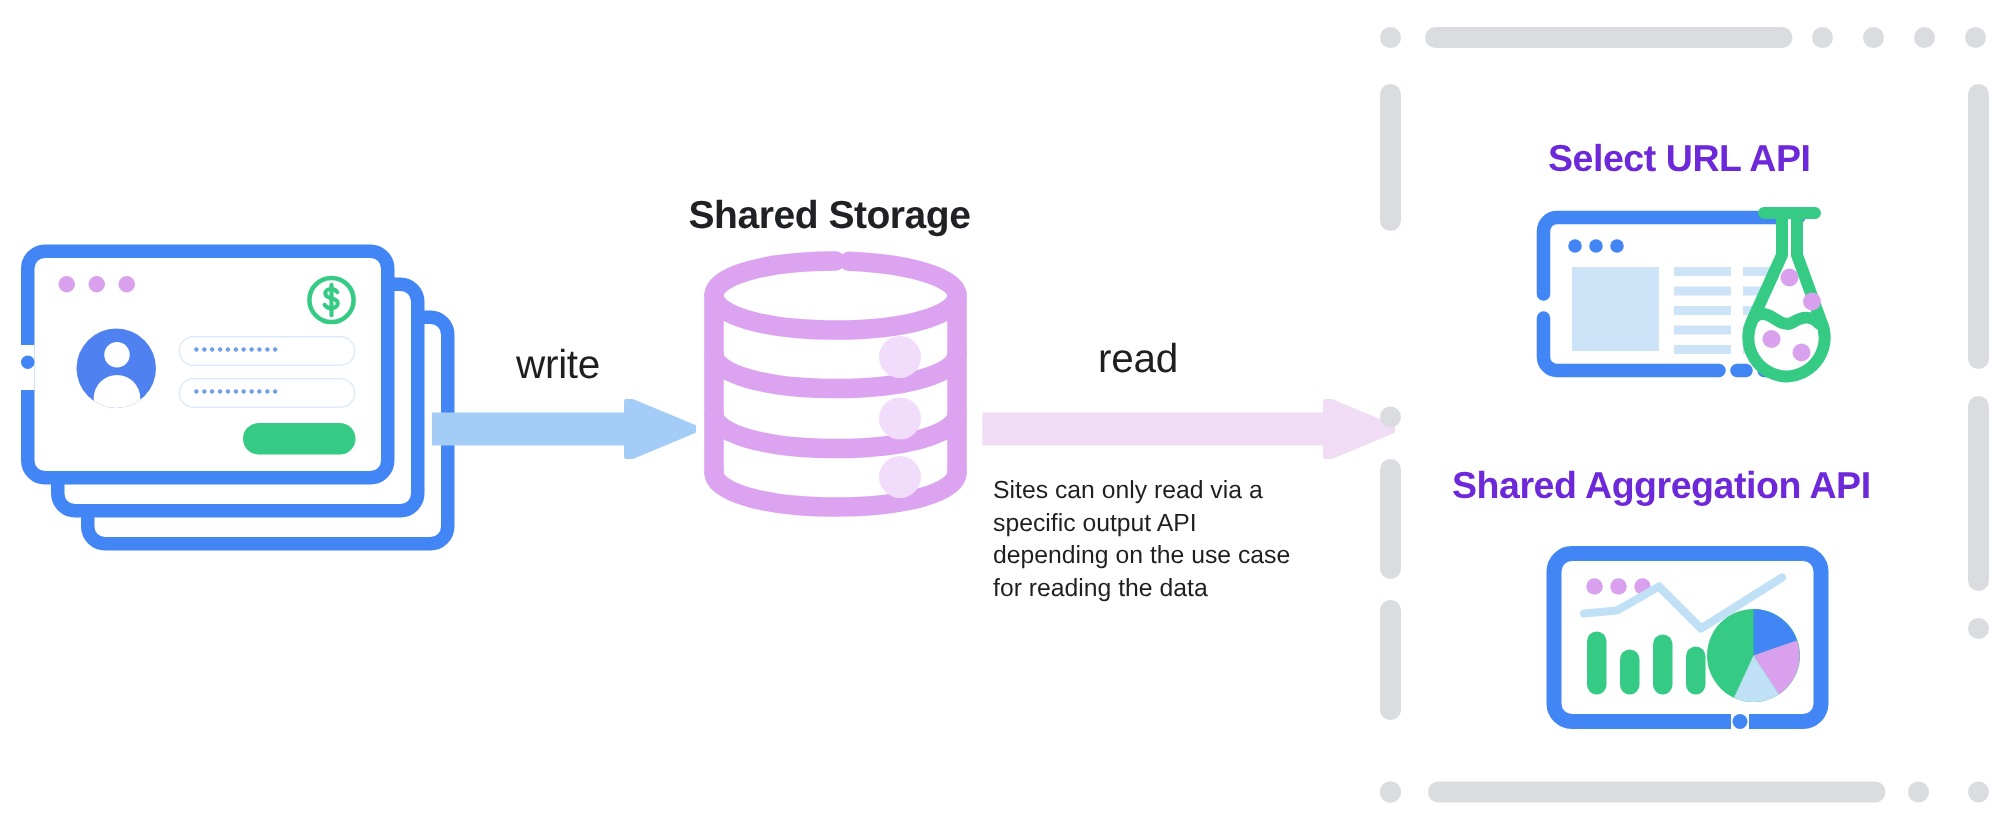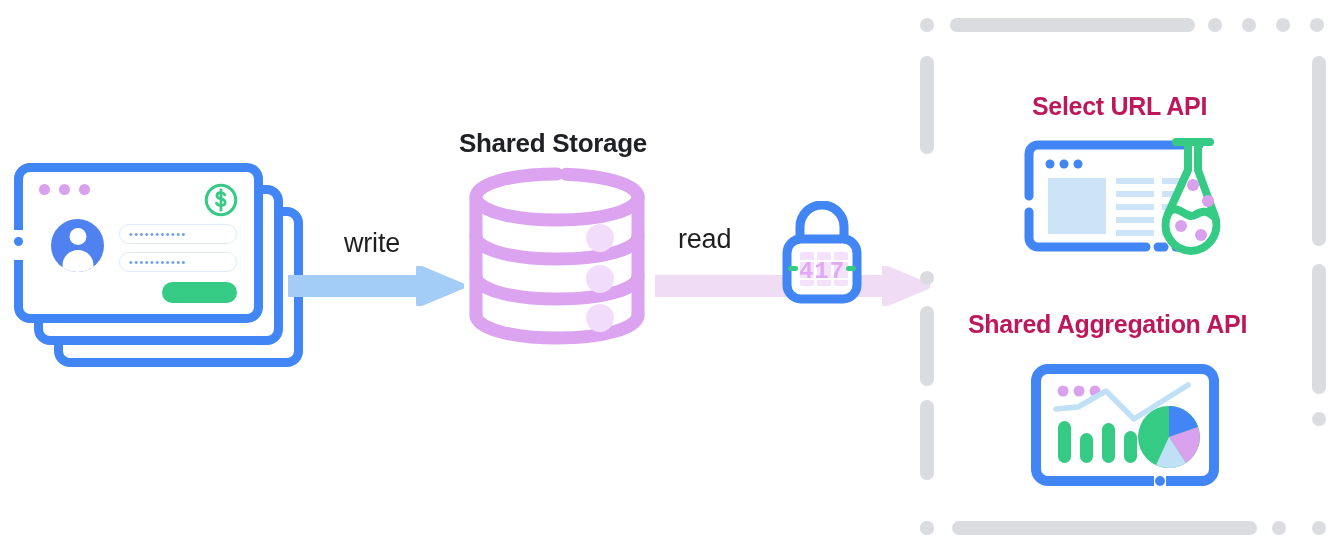--- a/index.html
+++ b/index.html
@@ -69,21 +69,21 @@
   }
   .caption {
     position: absolute; font-size: 16.5px; line-height: 21.5px; color: #1f1f1f;
     font-weight: 400; white-space: pre-line;
   }
   .heading {
     position: absolute; font-size: 26px; font-weight: 700; color: #202124;
     letter-spacing: -0.3px; white-space: nowrap;
   }
   .panel-title {
-    position: absolute; font-size: 25px; font-weight: 700; color: #be185d;
+    position: absolute; font-size: 25px; font-weight: 700; color: #6d28d9;
     letter-spacing: -0.3px; white-space: nowrap;
   }
 
   
   #right-panel { position: absolute; left: 920px; top: 8px; width: 420px; height: 540px; }
   .dash {
     position: absolute; background: #dadce0; border-radius: 999px;
   }
   .dash-h { height: 14px; }
   .dash-v { width: 14px; }
@@ -156,51 +156,31 @@
         <path d="M10 110 C10 123 44 133 91 133 C138 133 172 123 172 110"></path>
 
         <path d="M10 149 C10 162 44 172 91 172 C138 172 172 162 172 149"></path>
       </g>
       <circle cx="134" cy="72" r="14" fill="#f2dcfb"></circle>
       <circle cx="134" cy="113" r="14" fill="#f2dcfb"></circle>
       <circle cx="134" cy="152" r="14" fill="#f2dcfb"></circle>
     </svg>
   </div>
 
-  <div class="kicker" style="left:678px; top:224px;text-align:right;">read</div>
+  <div class="kicker" style="left:732px; top:224px;text-align:right;">read</div>
 
   <svg class="arrow-svg" style="left:655px; top:266px;" width="275" height="40">
     <path d="M0 12 H230 V2 L273 20 L230 38 V28 H0 Z" fill="#f0ddf5" stroke="#f0ddf5" stroke-width="6" stroke-linejoin="round"></path>
   </svg>
 
-  <div class="icon-wrap" style="left:778px; top:201px;">
-    <svg width="88" height="104" viewBox="0 0 88 104">
-
-      <path d="M22 40 V26 C22 13.5 32 4 44 4 C56 4 66 13.5 66 26 V40" fill="none" stroke="#4285f4" stroke-width="9" stroke-linecap="round"></path>
-
-      <rect x="9" y="38" width="70" height="60" rx="14" fill="#ffffff" stroke="#4285f4" stroke-width="9"></rect>
-
-      <g fill="#e0a9f5" font-family="'Liberation Mono', monospace" font-size="21" font-weight="700">
-        <rect x="22" y="51" width="14" height="34" rx="2" opacity="0.35"></rect>
-        <rect x="39" y="51" width="14" height="34" rx="2" opacity="0.35"></rect>
-        <rect x="56" y="51" width="14" height="34" rx="2" opacity="0.35"></rect>
-      </g>
-
-      <g fill="#ffffff">
-        <rect x="20" y="59" width="50" height="2" opacity="0.9"></rect>
-        <rect x="20" y="77" width="50" height="2" opacity="0.9"></rect>
-      </g>
-
-      <text x="44" y="77" text-anchor="middle" fill="#e0a9f5" font-family="'Liberation Mono', monospace" font-size="24" font-weight="700" letter-spacing="1">417</text>
-
-      <rect x="10" y="65" width="10" height="5" rx="2.5" fill="#35cb84"></rect>
-      <rect x="68" y="65" width="10" height="5" rx="2.5" fill="#35cb84"></rect>
-    </svg>
-  </div>
-
+
+  <div class="caption" style="left:662px; top:317px; width:250px;">Sites can only read via a
+specific output API
+depending on the use case
+for reading the data</div>
 
   <div id="right-panel">
 
     <span class="dash dash-dot" style="left:0px;   top:10px;"></span>
     <span class="dash dash-h" style="left:30px;  top:10px; width:245px;"></span>
     <span class="dash dash-dot" style="left:288px; top:10px;"></span>
     <span class="dash dash-dot" style="left:322px; top:10px;"></span>
     <span class="dash dash-dot" style="left:356px; top:10px;"></span>
     <span class="dash dash-dot" style="left:390px; top:10px;"></span>
 

